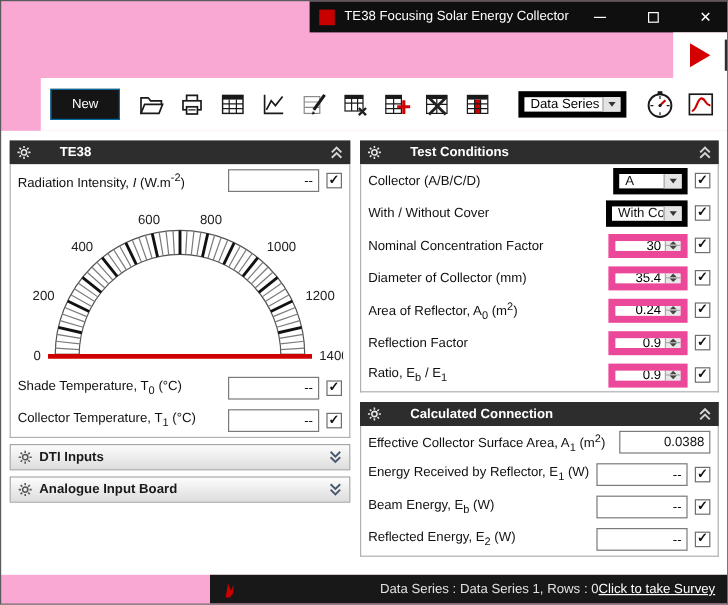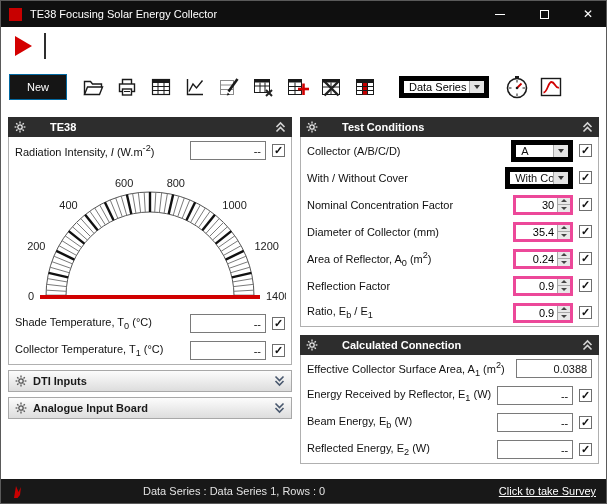--- a/index.html
+++ b/index.html
@@ -1,19 +1,19 @@
 <!DOCTYPE html>
 <html><head>
 <meta charset="utf-8">
 <style>
   * { box-sizing: border-box; margin: 0; padding: 0; }
   html,body { background:#cfcfcf; }
   body { font-family:"Liberation Sans", sans-serif; }
-  .window { width:607px; height:504px; background:#a16207; border:1px solid #5a5a5a;
-            display:flex; flex-direction:column; position:relative; overflow:hidden; }
+  .window { width:607px; height:504px; background:#f9a8d4; border:1px solid #5a5a5a;
+            display:flex; flex-direction:column; position:relative; overflow:hidden;align-items:flex-end; }
 
   
   .titlebar { height:26px; background:#0f0f0f; color:#fff; display:flex; align-items:center;
               padding-left:8px; gap:8px; font-size:11px; flex:0 0 auto; }
   .app-icon { width:13px; height:13px; background:#c80000; flex:0 0 auto; }
   .tb-title { flex:1; white-space:nowrap; overflow:hidden; }
   .win-btn { width:36px; height:26px; display:flex; align-items:center; justify-content:center; color:#fff; }
   .min-glyph { width:10px; height:1px; background:#fff; }
   .max-glyph { width:9px; height:9px; border:1px solid #fff; }
   .close-glyph { font-size:12px; line-height:1; }
@@ -60,21 +60,21 @@
   .chk { width:13px; height:13px; border:1px solid #6f6f6f; background:#fff; display:flex; align-items:center;
          justify-content:center; flex:0 0 auto; }
   .tick { font-size:11px; line-height:1; font-weight:bold; color:#111; }
 
   .gauge-wrap { display:flex; justify-content:center; padding:4px 0 2px; }
 
   .lbar { height:22px; margin-top:5px; border:1px solid #a8a8a8; background:linear-gradient(#fcfcfc,#dddddd);
           display:flex; align-items:center; gap:6px; padding:0 6px; font-size:11px; font-weight:bold; color:#1a1a1a; }
   .lbar .chev { margin-left:auto; color:#49586e; display:flex; }
 
-  .spin { display:inline-flex; height:20px; border:3px solid #ec4899; background:#fff; flex:0 0 auto; }
+  .spin { display:inline-flex; height:20px; border:6px solid #ec4899; background:#fff; flex:0 0 auto; }
   .spin input { width:41px; border:none; text-align:right; font-size:11px; padding:0 3px; font-family:inherit; outline:none; }
   .spin-btns { display:flex; flex-direction:column; width:13px; border-left:1px solid #a8a8a8; }
   .sb { flex:1; background:#e8e8e8; display:flex; align-items:center; justify-content:center; }
   .sb + .sb { border-top:1px solid #a8a8a8; }
   .tri-up { display:block; width:0; height:0; border-left:3px solid transparent; border-right:3px solid transparent; border-bottom:3.5px solid #444; }
   .tri-dn { display:block; width:0; height:0; border-left:3px solid transparent; border-right:3px solid transparent; border-top:3.5px solid #444; }
 
   .block-gap { margin-top:8px; }
 
   

